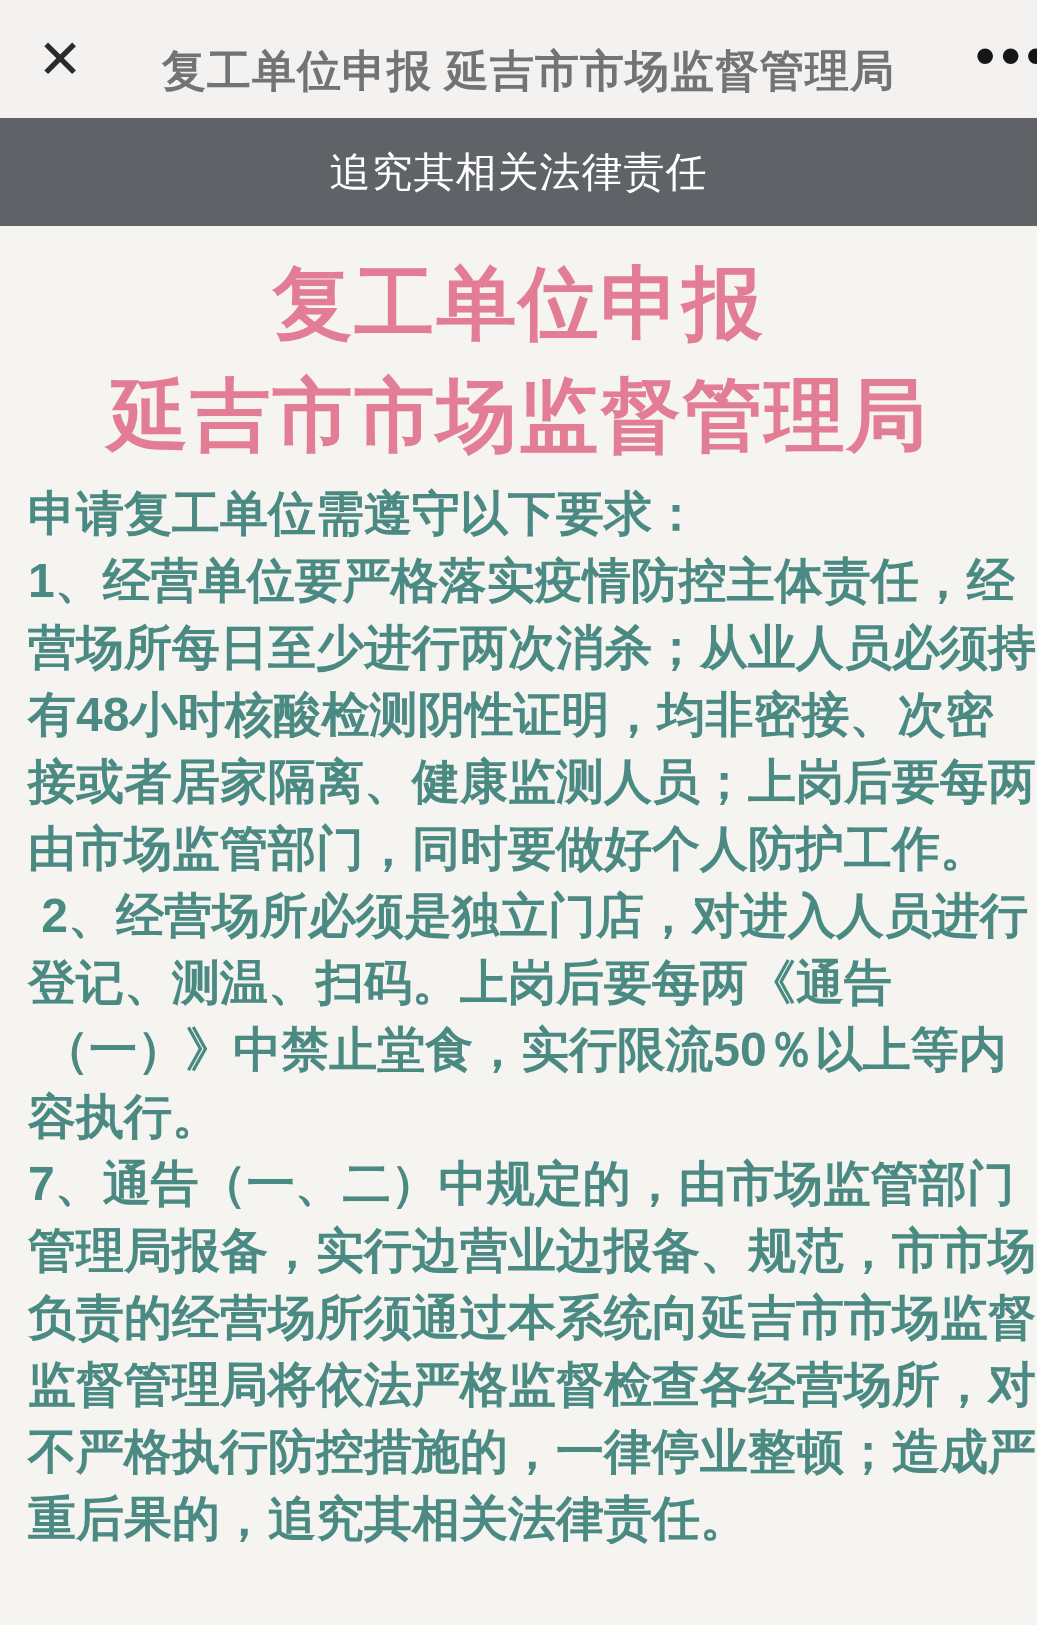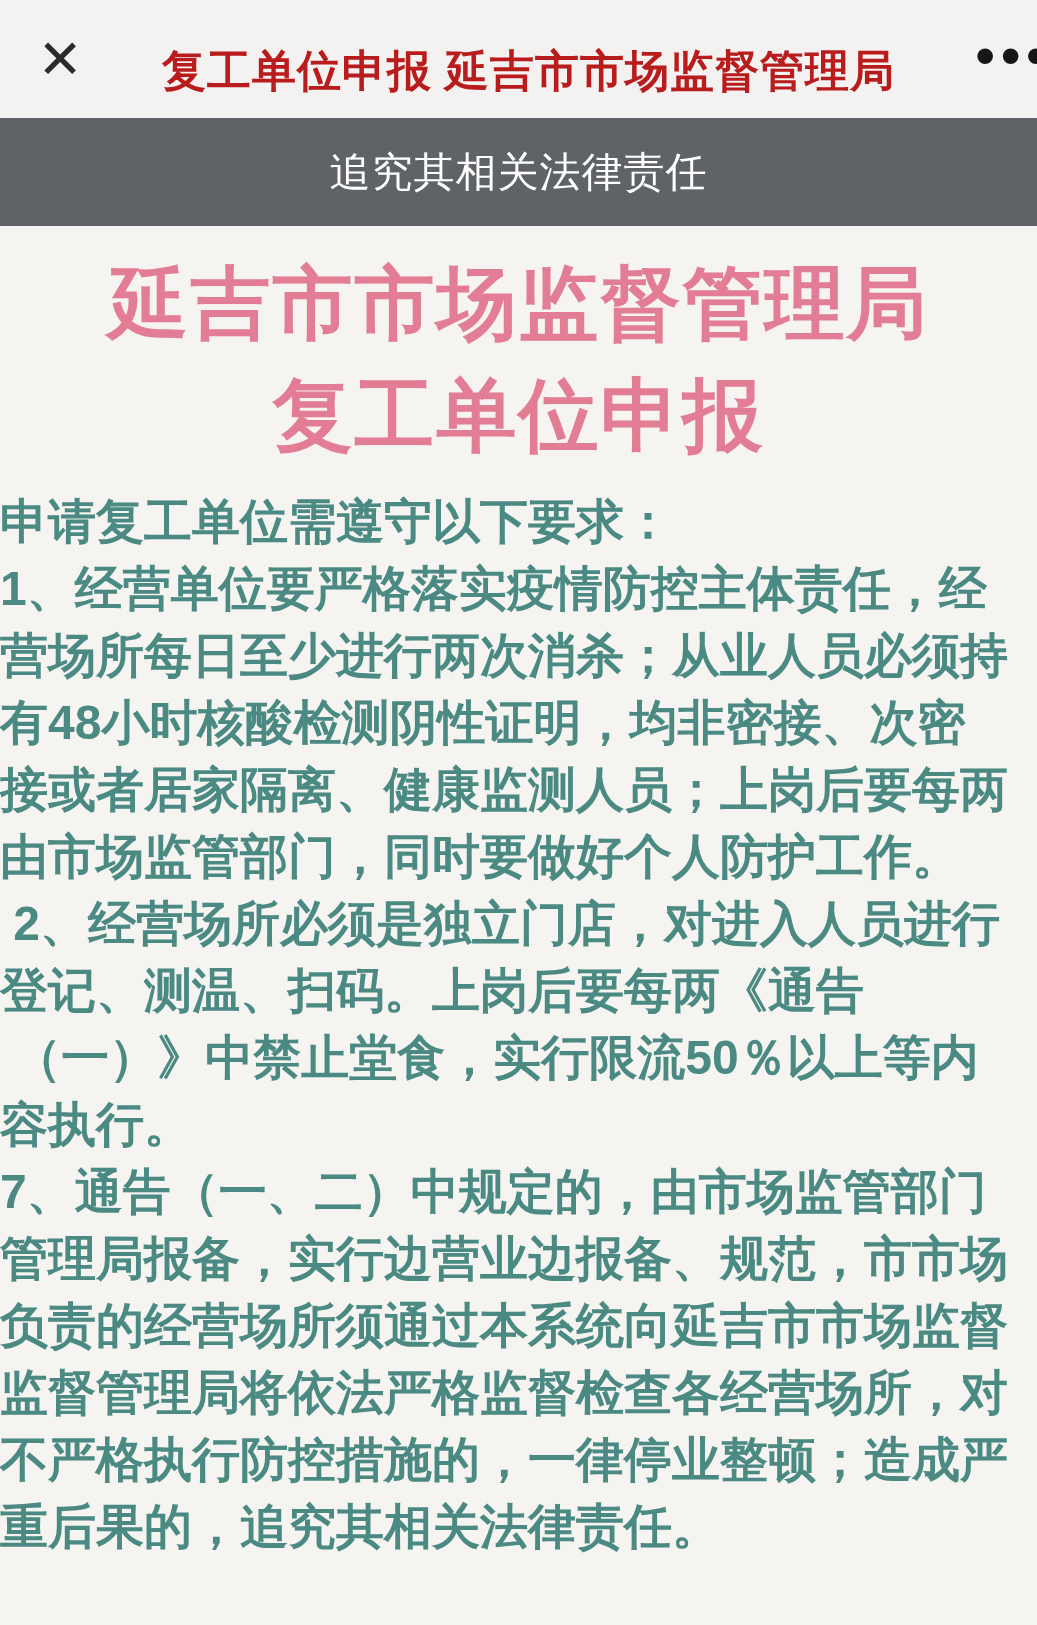--- a/index.html
+++ b/index.html
@@ -45,21 +45,21 @@
     position: absolute;
     left: 110px;
     right: 90px;
     top: 0;
     height: 142px;
     display: flex;
     align-items: center;
     justify-content: center;
     font-size: 44px;
     font-weight: 700;
-    color: #b91c1c;
+    color: #737373;
     white-space: nowrap;
     letter-spacing: 1px;
   }
   .more-btn {
     position: absolute;
     right: -14px;
     top: 0;
     height: 118px;
     width: 120px;
     display: flex;
@@ -103,21 +103,22 @@
     color: var(--heading-pink, #e27d95);
     font-weight: 700;
   }
   .page-heading .h-line {
     font-size: 80px;
     line-height: 112px;
     letter-spacing: 2px;
     white-space: nowrap;
   }
   .notice-body {
-    margin-top: 16px;
+    margin-top: 8px;
+    padding-left: 28px;
     color: var(--body-teal, #4b8a82);
     font-weight: 700;
     font-size: 48px;
     line-height: 67px;
     overflow: hidden;
   }
   .notice-line {
     white-space: pre;
   }
 </style>
@@ -135,22 +136,22 @@
       <span class="glyph">•••</span>
     </button>
   </div>
 
   <div class="toast-bar">
     <span class="msg">追究其相关法律责任</span>
   </div>
 
   <div class="content">
     <div class="page-heading">
+      <div class="h-line">复工单位申报</div>
       <div class="h-line">延吉市市场监督管理局</div>
-      <div class="h-line">复工单位申报</div>
     </div>
 
     <div class="notice-body">
       <div class="notice-line">申请复工单位需遵守以下要求：</div>
       <div class="notice-line">1、经营单位要严格落实疫情防控主体责任，经</div>
       <div class="notice-line">营场所每日至少进行两次消杀；从业人员必须持</div>
       <div class="notice-line">有48小时核酸检测阴性证明，均非密接、次密</div>
       <div class="notice-line">接或者居家隔离、健康监测人员；上岗后要每两</div>
       <div class="notice-line">由市场监管部门，同时要做好个人防护工作。</div>
       <div class="notice-line"> 2、经营场所必须是独立门店，对进入人员进行</div>

